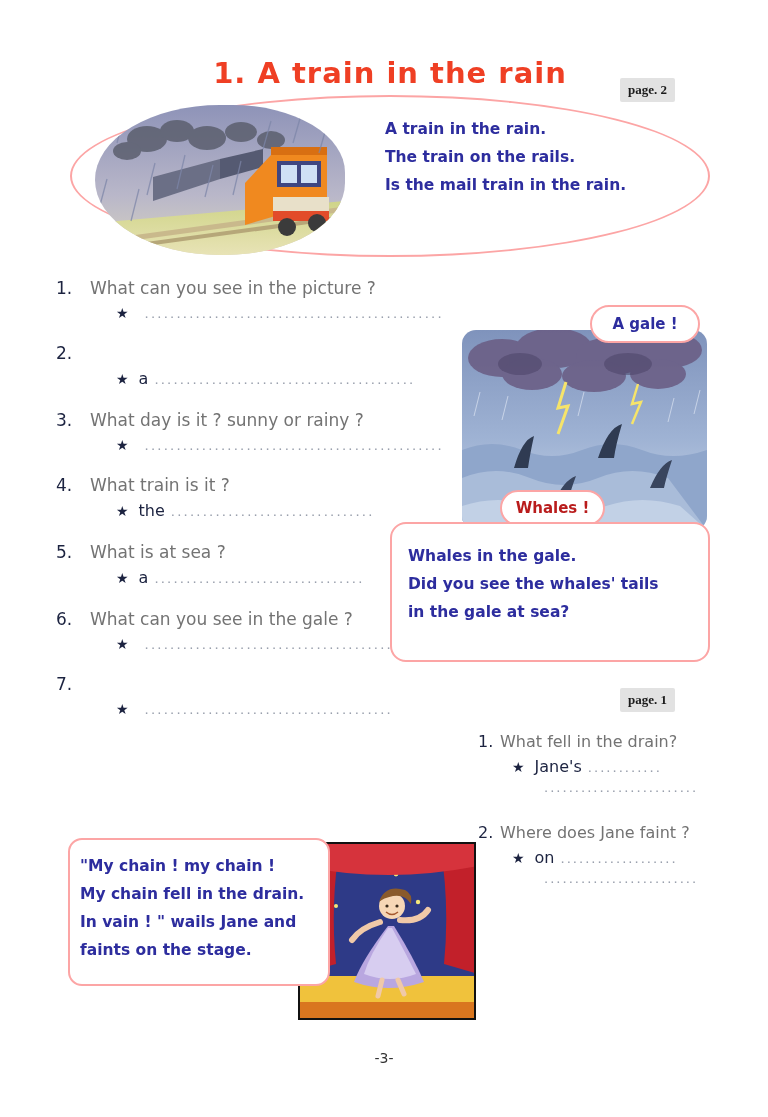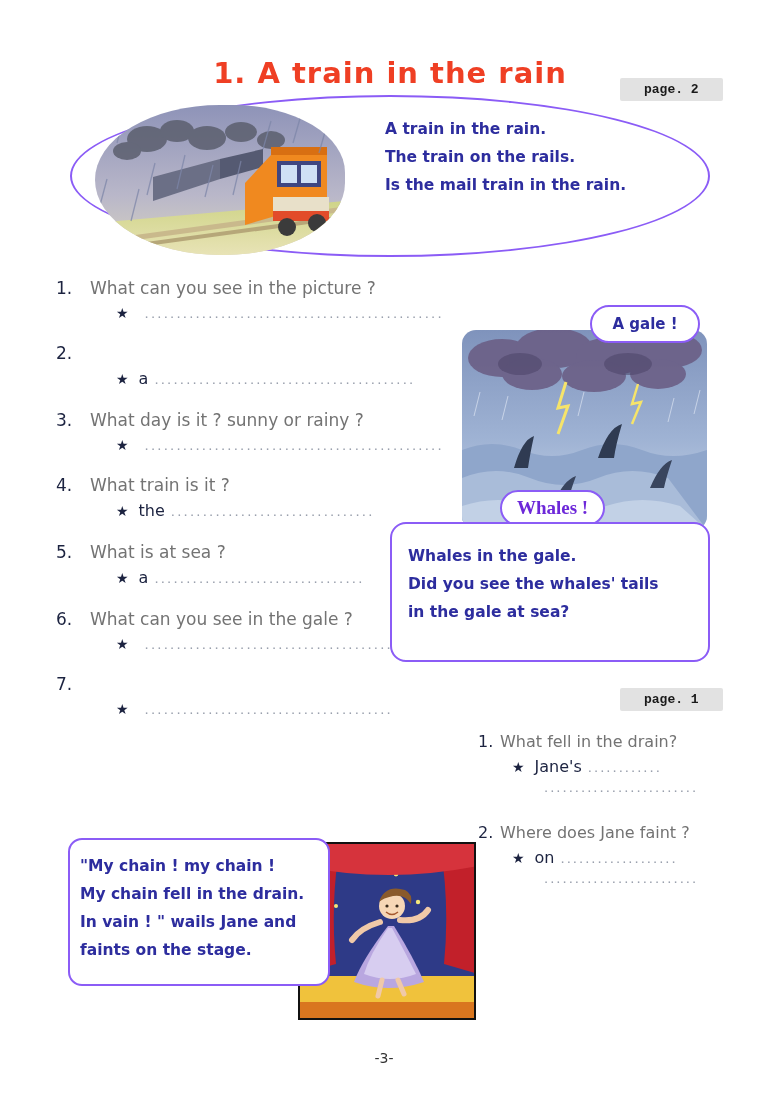--- a/index.html
+++ b/index.html
@@ -33,31 +33,31 @@
     font-weight: bold;
     letter-spacing: 1px;
     font-family: "DejaVu Sans", sans-serif;
   }
   .page-tag {
     position: absolute;
     background: #e2e2e2;
     color: #1a1a1a;
     font-size: 13px;
     font-weight: bold;
-    padding: 4px 24px;
+    padding: 4px 8px;
     border-radius: 2px;
-    font-family: Liberation Mono, monospace;
+    font-family: Liberation Serif, serif;
   }
   #page-tag-2 { left: 620px; top: 78px; }
   #page-tag-3 { left: 620px; top: 688px; }
 
   
   .bubble {
     position: absolute;
-    border: 2px solid #8b5cf6;
+    border: 2px solid #fca5a5;
     background: #fff;
     box-sizing: border-box;
   }
   .bubble-oval {
     border-radius: 50%;
   }
   .bubble-text {
     color: #2d2d9e;
     font-weight: bold;
     font-size: 15.5px;
@@ -96,21 +96,21 @@
     border-radius: 20px;
     display: flex; align-items: center; justify-content: center;
   }
   #bubble-gale .bubble-text { font-size: 15px; color: #2d2d9e; }
   #bubble-whales {
     left: 500px; top: 490px;
     width: 105px; height: 36px;
     border-radius: 20px;
     display: flex; align-items: center; justify-content: center;
   }
-  #bubble-whales .bubble-text { font-size: 19px; color: #6d28d9; font-family: Liberation Serif, serif; }
+  #bubble-whales .bubble-text { font-size: 15px; color: #b91c1c; }
   #bubble-whales-text-box {
     left: 390px; top: 522px;
     width: 320px; height: 140px;
     border-radius: 16px;
   }
   #bubble-whales-text {
     position: absolute;
     left: 408px; top: 542px;
     width: 290px;
   }

